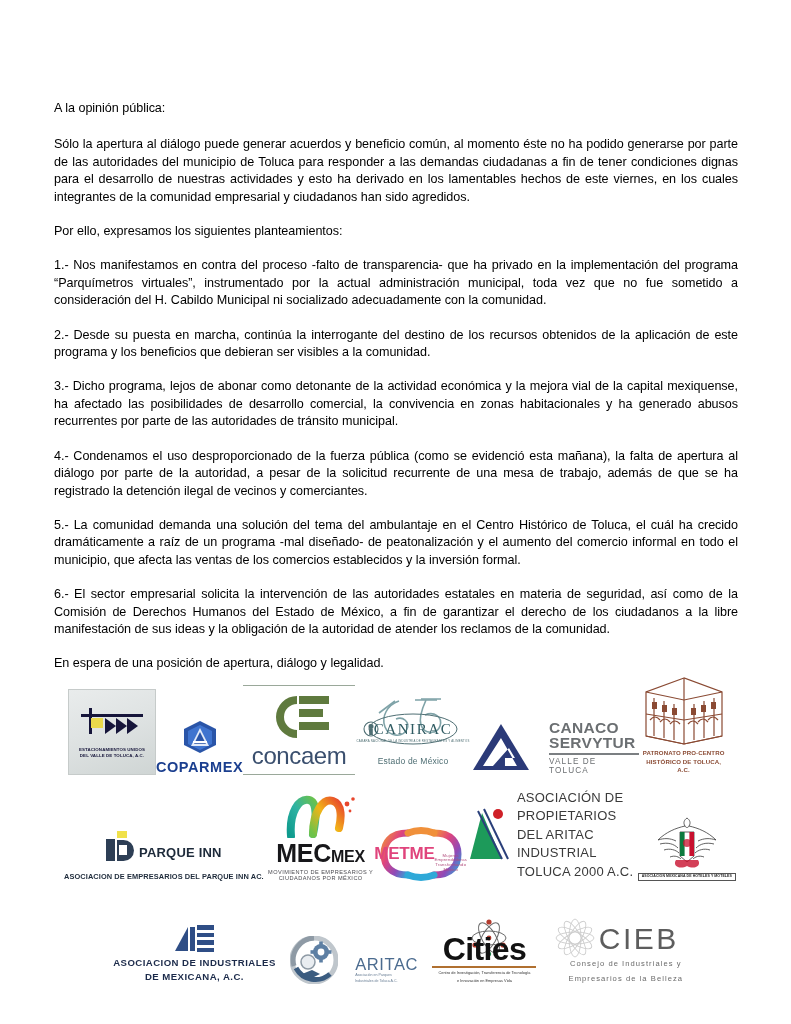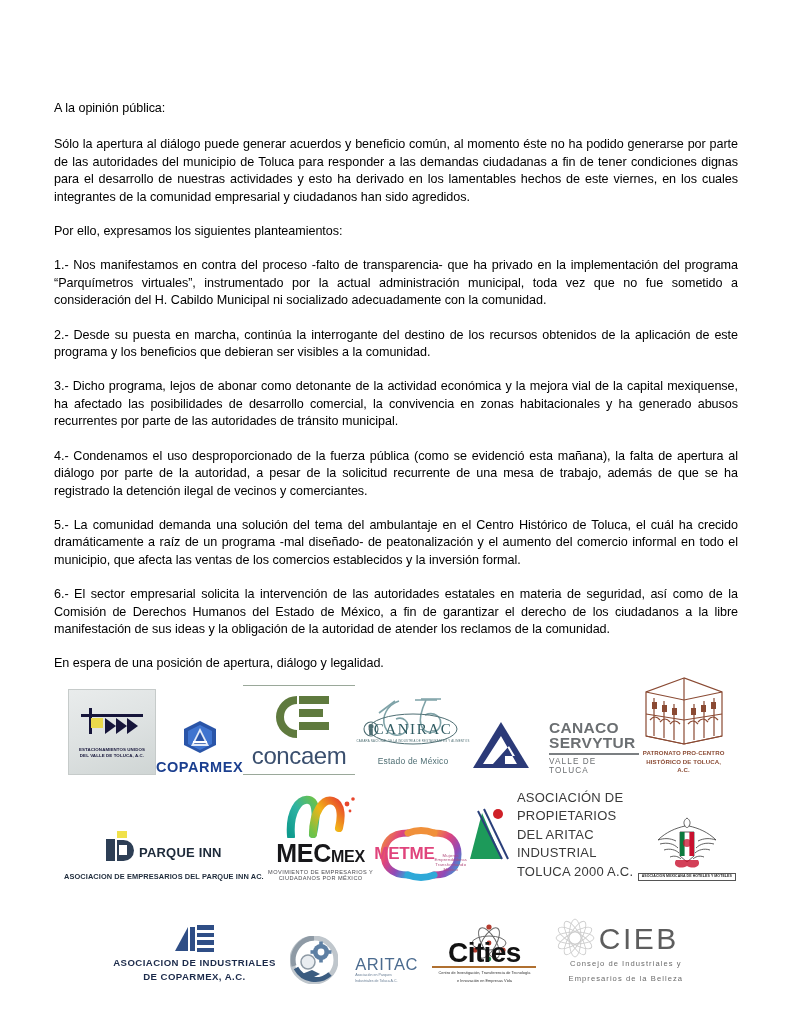--- a/index.html
+++ b/index.html
@@ -121,21 +121,21 @@
   }
 
   
   .can-wrap { position: relative; width: 116px; height: 84px; }
   .can-svg { width: 116px; height: 64px; display: block; }
   .can-sub {
     font-size: 8.5px; color: #4e6e73; margin-top: 2px; letter-spacing: .2px;
   }
 
   
-  .cna-row { display: flex; align-items: flex-start; gap: 18px; }
+  .cna-row { display: flex; align-items: center; gap: 18px; }
   .cna-tri { width: 60px; height: 50px; }
   .cna-txt { text-align: left; }
   .cna-1 { font-size: 15.5px; font-weight: bold; color: #6b6f72; letter-spacing: .3px; line-height: 1.02; }
   .cna-2 { font-size: 15.5px; font-weight: bold; color: #6b6f72; letter-spacing: .3px; line-height: 1.02; }
   .cna-rule { height: 1.4px; background: #7b7f82; margin: 2px 0 2px; }
   .cna-3 { font-size: 8.2px; color: #6b6f72; letter-spacing: 1.1px; }
 
   
   .pat-svg { width: 88px; height: 72px; display: block; }
   .pat-cap {
@@ -193,21 +193,21 @@
   
   .ar-row { display: flex; align-items: flex-end; gap: 17px; }
   .ar-svg { width: 48px; height: 48px; }
   .ar-txt { text-align: left; }
   .ar-name { font-size: 16.5px; color: #4b6b8f; letter-spacing: .6px; }
   .ar-sub { font-size: 3.6px; color: #6a7f96; line-height: 1.5; }
 
   
   .ci-wrap { position: relative; width: 104px; }
   .ci-atom { position: absolute; left: 37px; top: -14px; width: 40px; height: 40px; }
-  .ci-name { position: relative; font-size: 28px; font-weight: bold; color: #121212; letter-spacing: -.6px; }
+  .ci-name { position: relative; font-size: 32px; font-weight: bold; color: #121212; letter-spacing: -.6px; }
   .ci-rule { height: 1.6px; background: #b07030; width: 100%; margin-top: -2px; }
   .ci-sub { font-size: 3.9px; color: #333; margin-top: 2px; line-height: 1.55; }
 
   
   .cb-wrap { position: relative; width: 150px; }
   .cb-flower { position: absolute; left: 2px; top: -6px; width: 44px; height: 44px; opacity: .5; }
   .cb-name { position: relative; font-size: 30px; color: #5d5d5d; letter-spacing: 2.5px; padding-left: 26px; }
   .cb-sub { font-size: 7.6px; color: #6a6a6a; letter-spacing: 1.05px; line-height: 1.5; margin-top: 3px; }
 </style>
 </head>
@@ -462,21 +462,21 @@
           <div class="aie-i"></div>
           <div class="aie-e">
               <span></span>
               <span></span>
               <span></span>
               <span></span>
             </div>
         </div>
         <div class="aie-cap">
           <div>ASOCIACION DE INDUSTRIALES</div>
-          <div>DE COPARMEX, A.C.</div>
+          <div>DE MEXICANA, A.C.</div>
         </div>
       </div>
 
       <div class="logo">
         <div class="ar-row">
           <svg class="ar-svg" viewBox="0 0 48 48">
             <circle cx="24" cy="24" r="22" fill="none" stroke="#bfc6cc" stroke-width="5"></circle>
             <path d="M24,2 A22,22 0 0 0 4,30" fill="none" stroke="#8e9aa5" stroke-width="5"></path>
             <path d="M6,32 A22,22 0 0 0 40,38" fill="none" stroke="#3b5c80" stroke-width="5"></path>
             <g fill="#5d7fa3">

